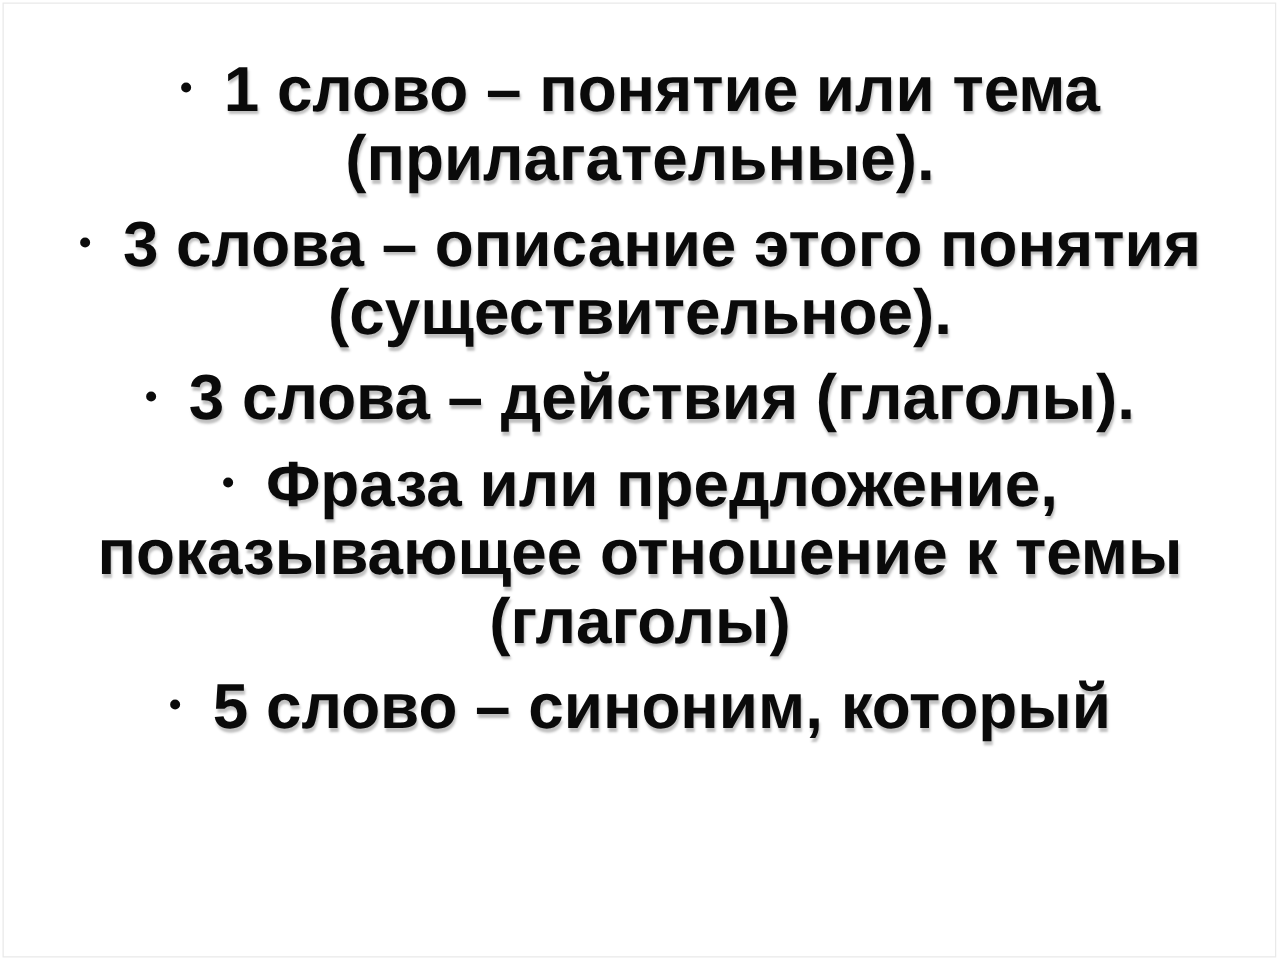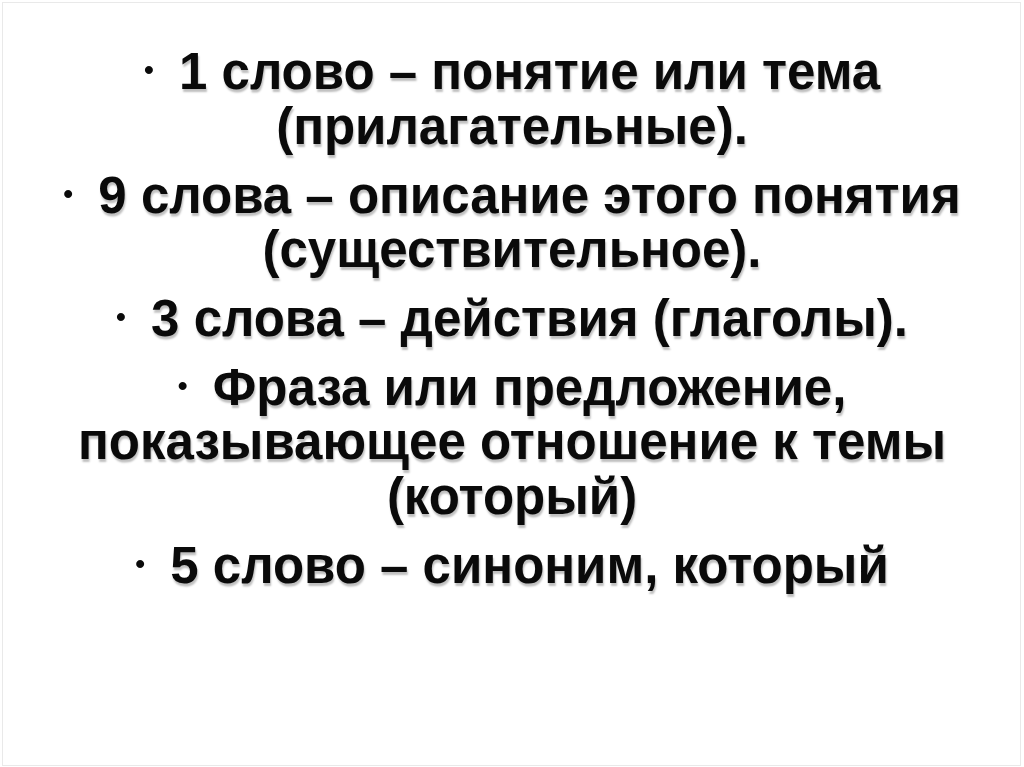--- a/index.html
+++ b/index.html
@@ -60,37 +60,37 @@
 
     <div class="para">
       <div class="line">
         <span class="bullet">•</span><span>1 слово – понятие или тема</span>
       </div>
       <div class="line">(прилагательные).</div>
     </div>
 
     <div class="para">
       <div class="line">
-        <span class="bullet">•</span><span>9 слова – описание этого понятия</span>
+        <span class="bullet">•</span><span>3 слова – описание этого понятия</span>
       </div>
       <div class="line">(существительное).</div>
     </div>
 
     <div class="para">
       <div class="line">
         <span class="bullet">•</span><span>3 слова – действия (глаголы).</span>
       </div>
     </div>
 
     <div class="para">
       <div class="line">
         <span class="bullet">•</span><span>Фраза или предложение,</span>
       </div>
       <div class="line">показывающее отношение к темы</div>
-      <div class="line">(который)</div>
+      <div class="line">(глаголы)</div>
     </div>
 
     <div class="para">
       <div class="line">
         <span class="bullet">•</span><span>5 слово – синоним, который</span>
       </div>
     </div>
 
   </div>
 </div>

